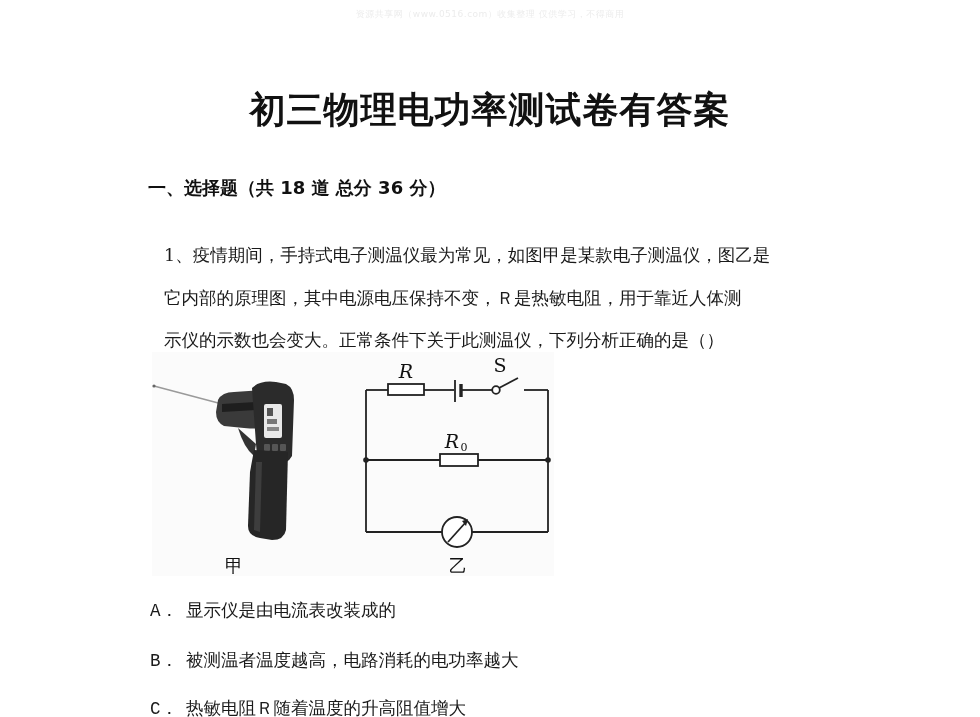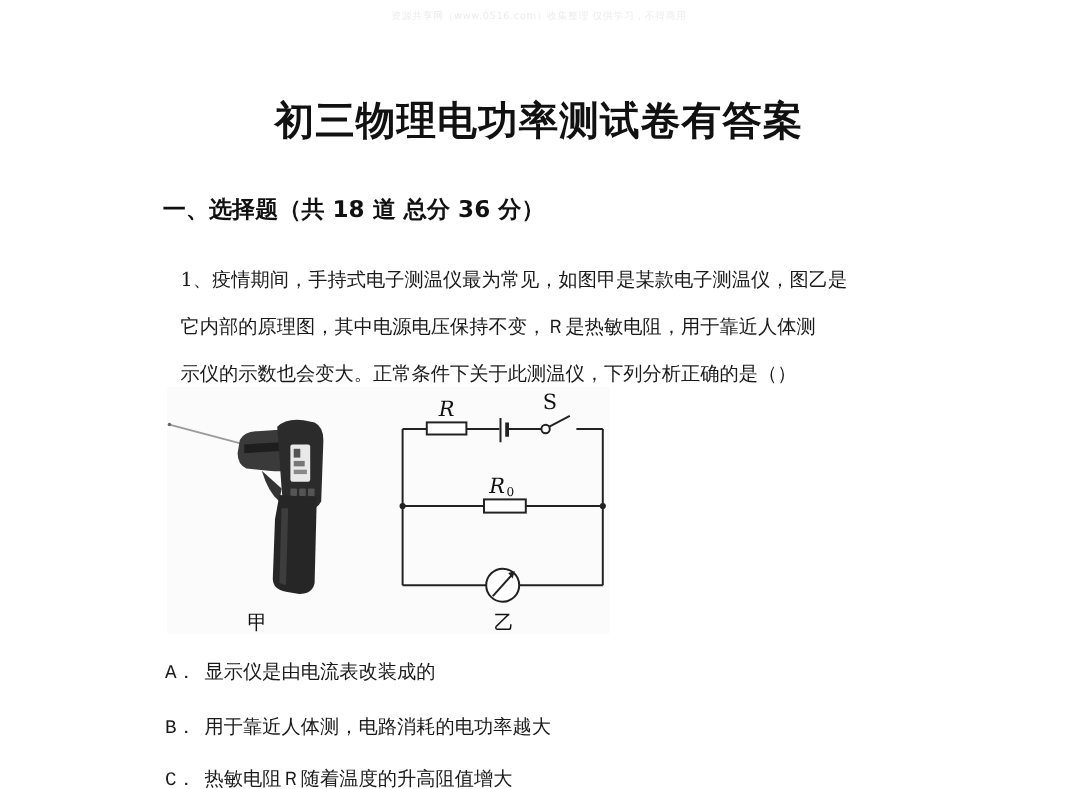--- a/index.html
+++ b/index.html
@@ -37,21 +37,21 @@
       font-size: 36px;
       letter-spacing: 1px;
       color: #111;
     }
     .section-heading {
       position: absolute;
       top: 176px;
       left: 148px;
       font-family: "DejaVu Sans", "Liberation Sans", sans-serif;
       font-weight: bold;
-      font-size: 21px;
+      font-size: 18px;
       color: #111;
     }
     .question {
       position: absolute;
       top: 226px;
       left: 148px;
       width: 690px;
       font-size: 17.5px;
       line-height: 26.5px;
       color: #1a1a1a;
@@ -160,17 +160,17 @@
     <text x="300" y="96" font-size="19" font-style="italic" fill="#111" text-anchor="middle" class="fig-label">R</text>
     <text x="312" y="99" font-size="11" fill="#111" text-anchor="middle" class="fig-label">0</text>
     <text x="306" y="220" font-size="18" fill="#111" text-anchor="middle">乙</text>
   </svg>
 </div>
 
 <div class="option opt-a">
   <span class="letter">A．</span><span>显示仪是由电流表改装成的</span>
 </div>
 <div class="option opt-b">
-  <span class="letter">B．</span><span>用于靠近人体测，电路消耗的电功率越大</span>
+  <span class="letter">B．</span><span>被测温者温度越高，电路消耗的电功率越大</span>
 </div>
 <div class="option opt-c">
   <span class="letter">C．</span><span>热敏电阻Ｒ随着温度的升高阻值增大</span>
 </div>
 
 </body></html>

